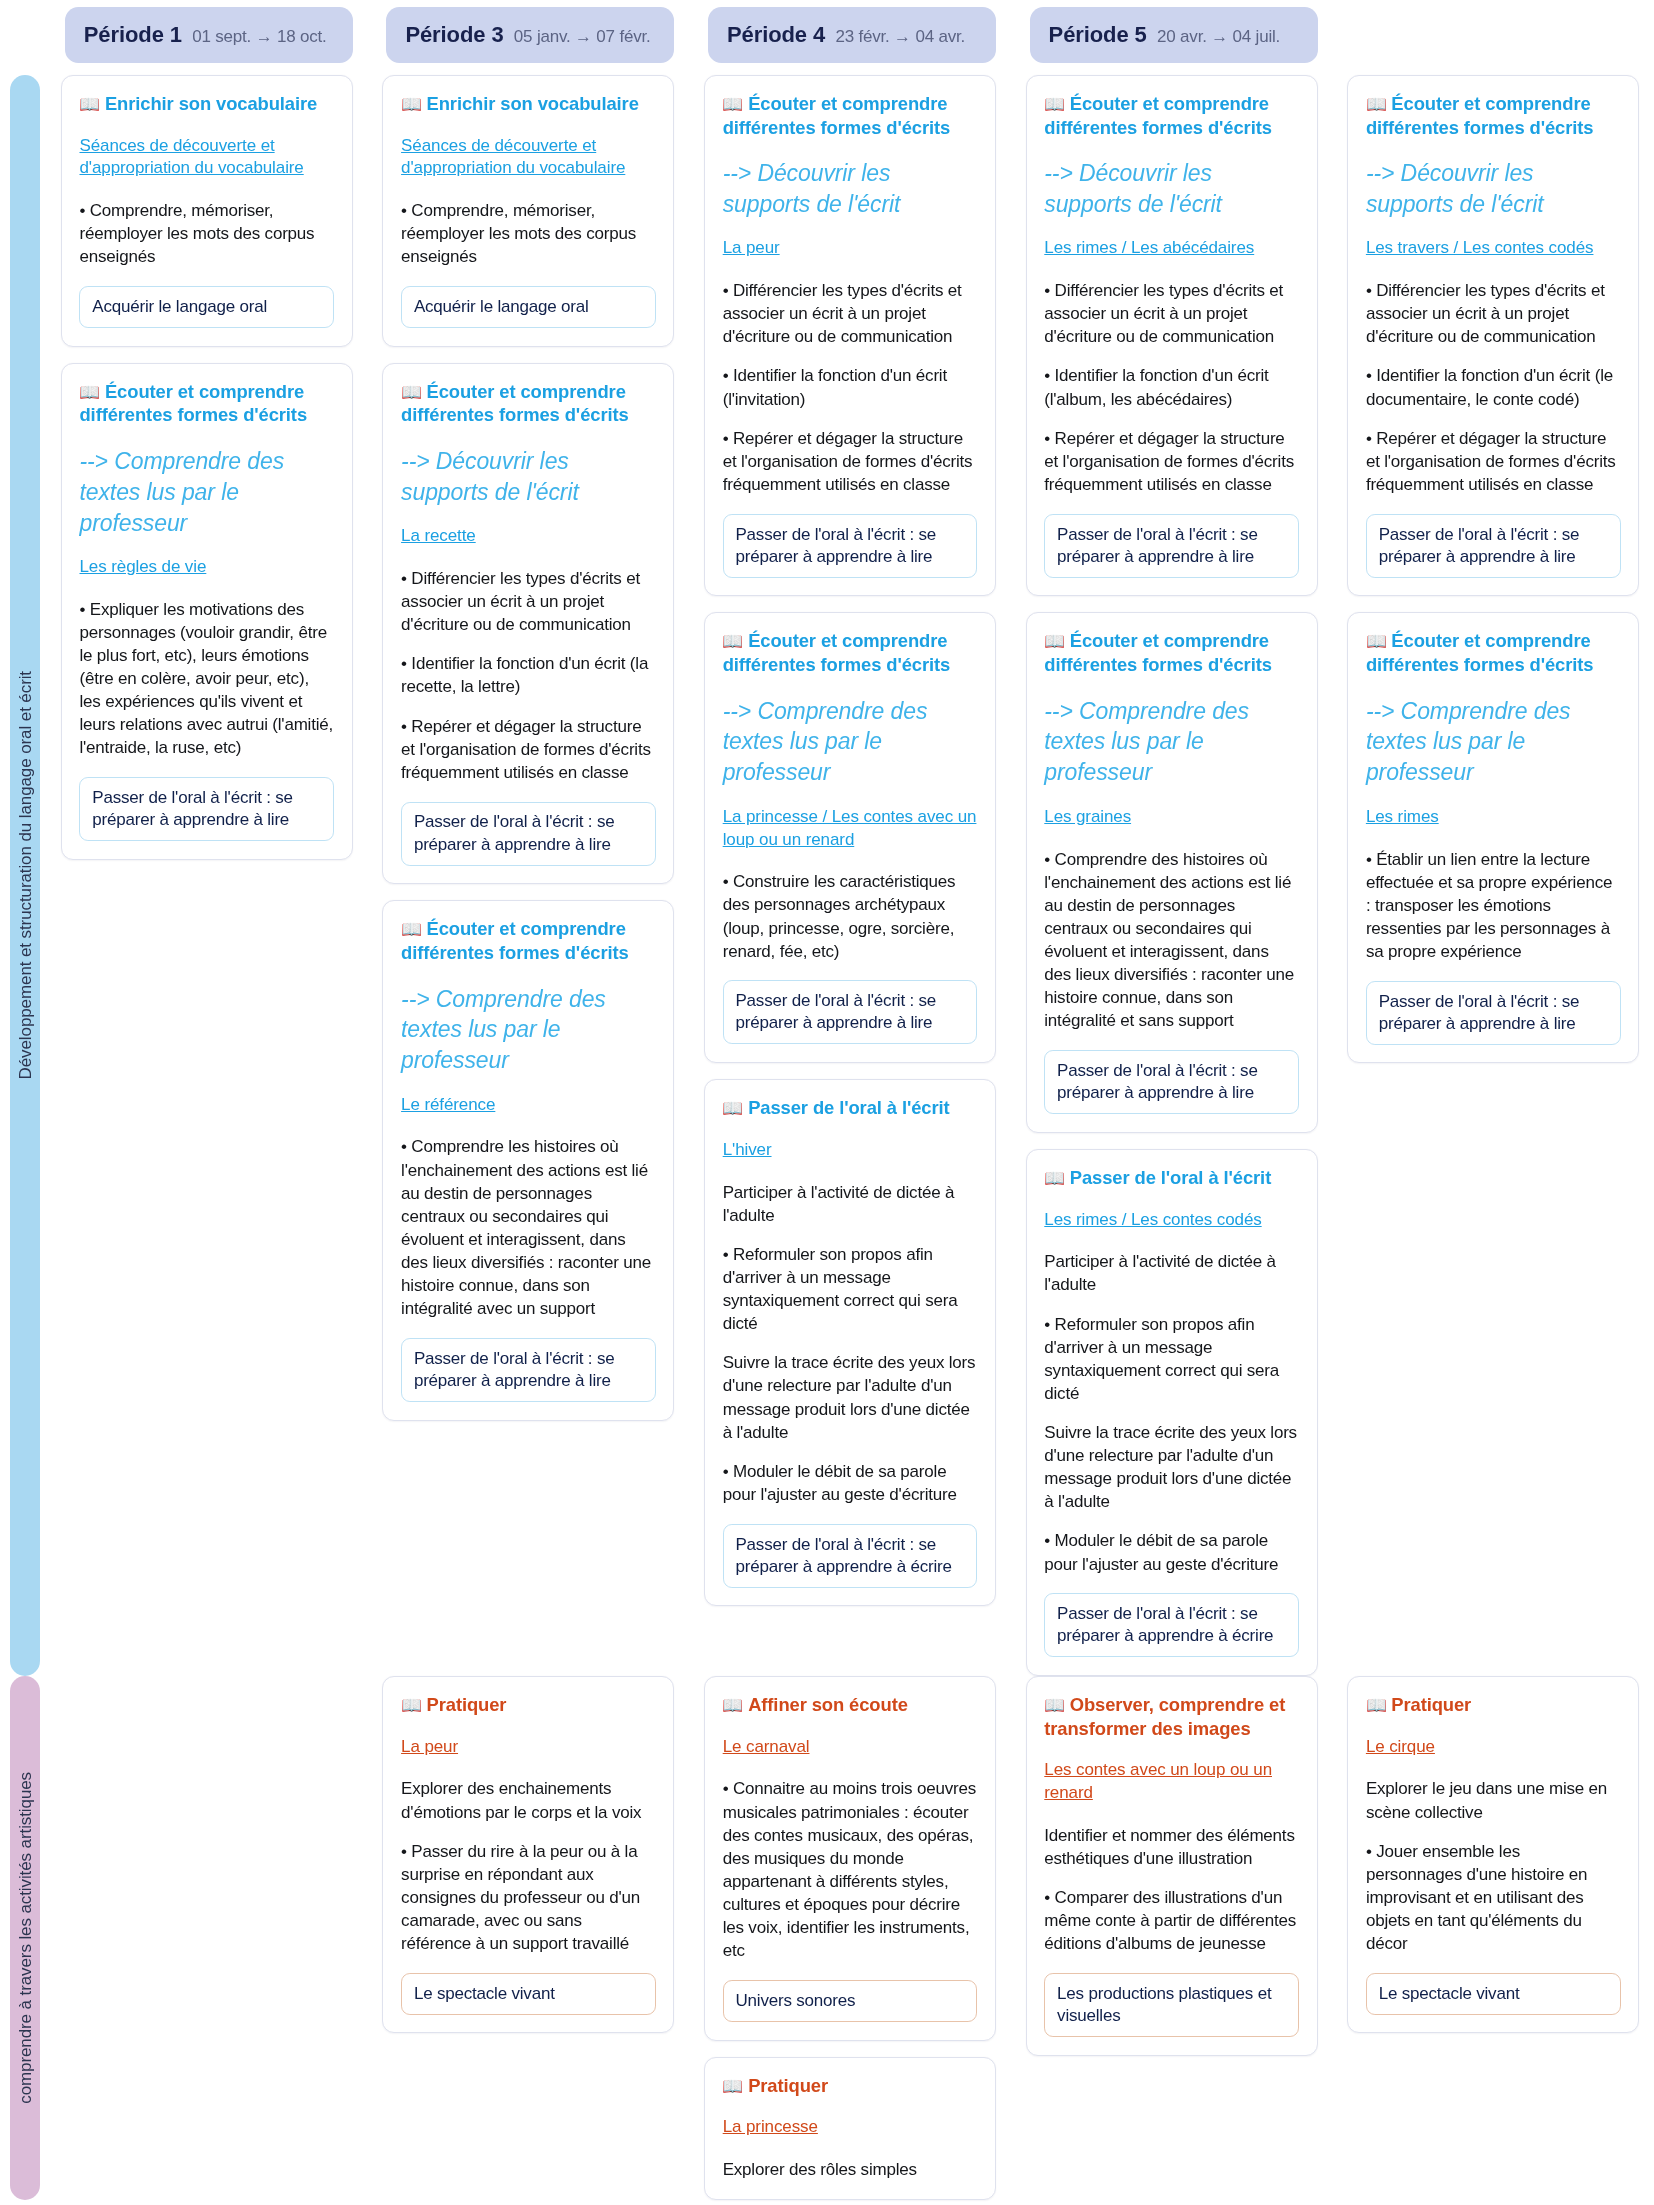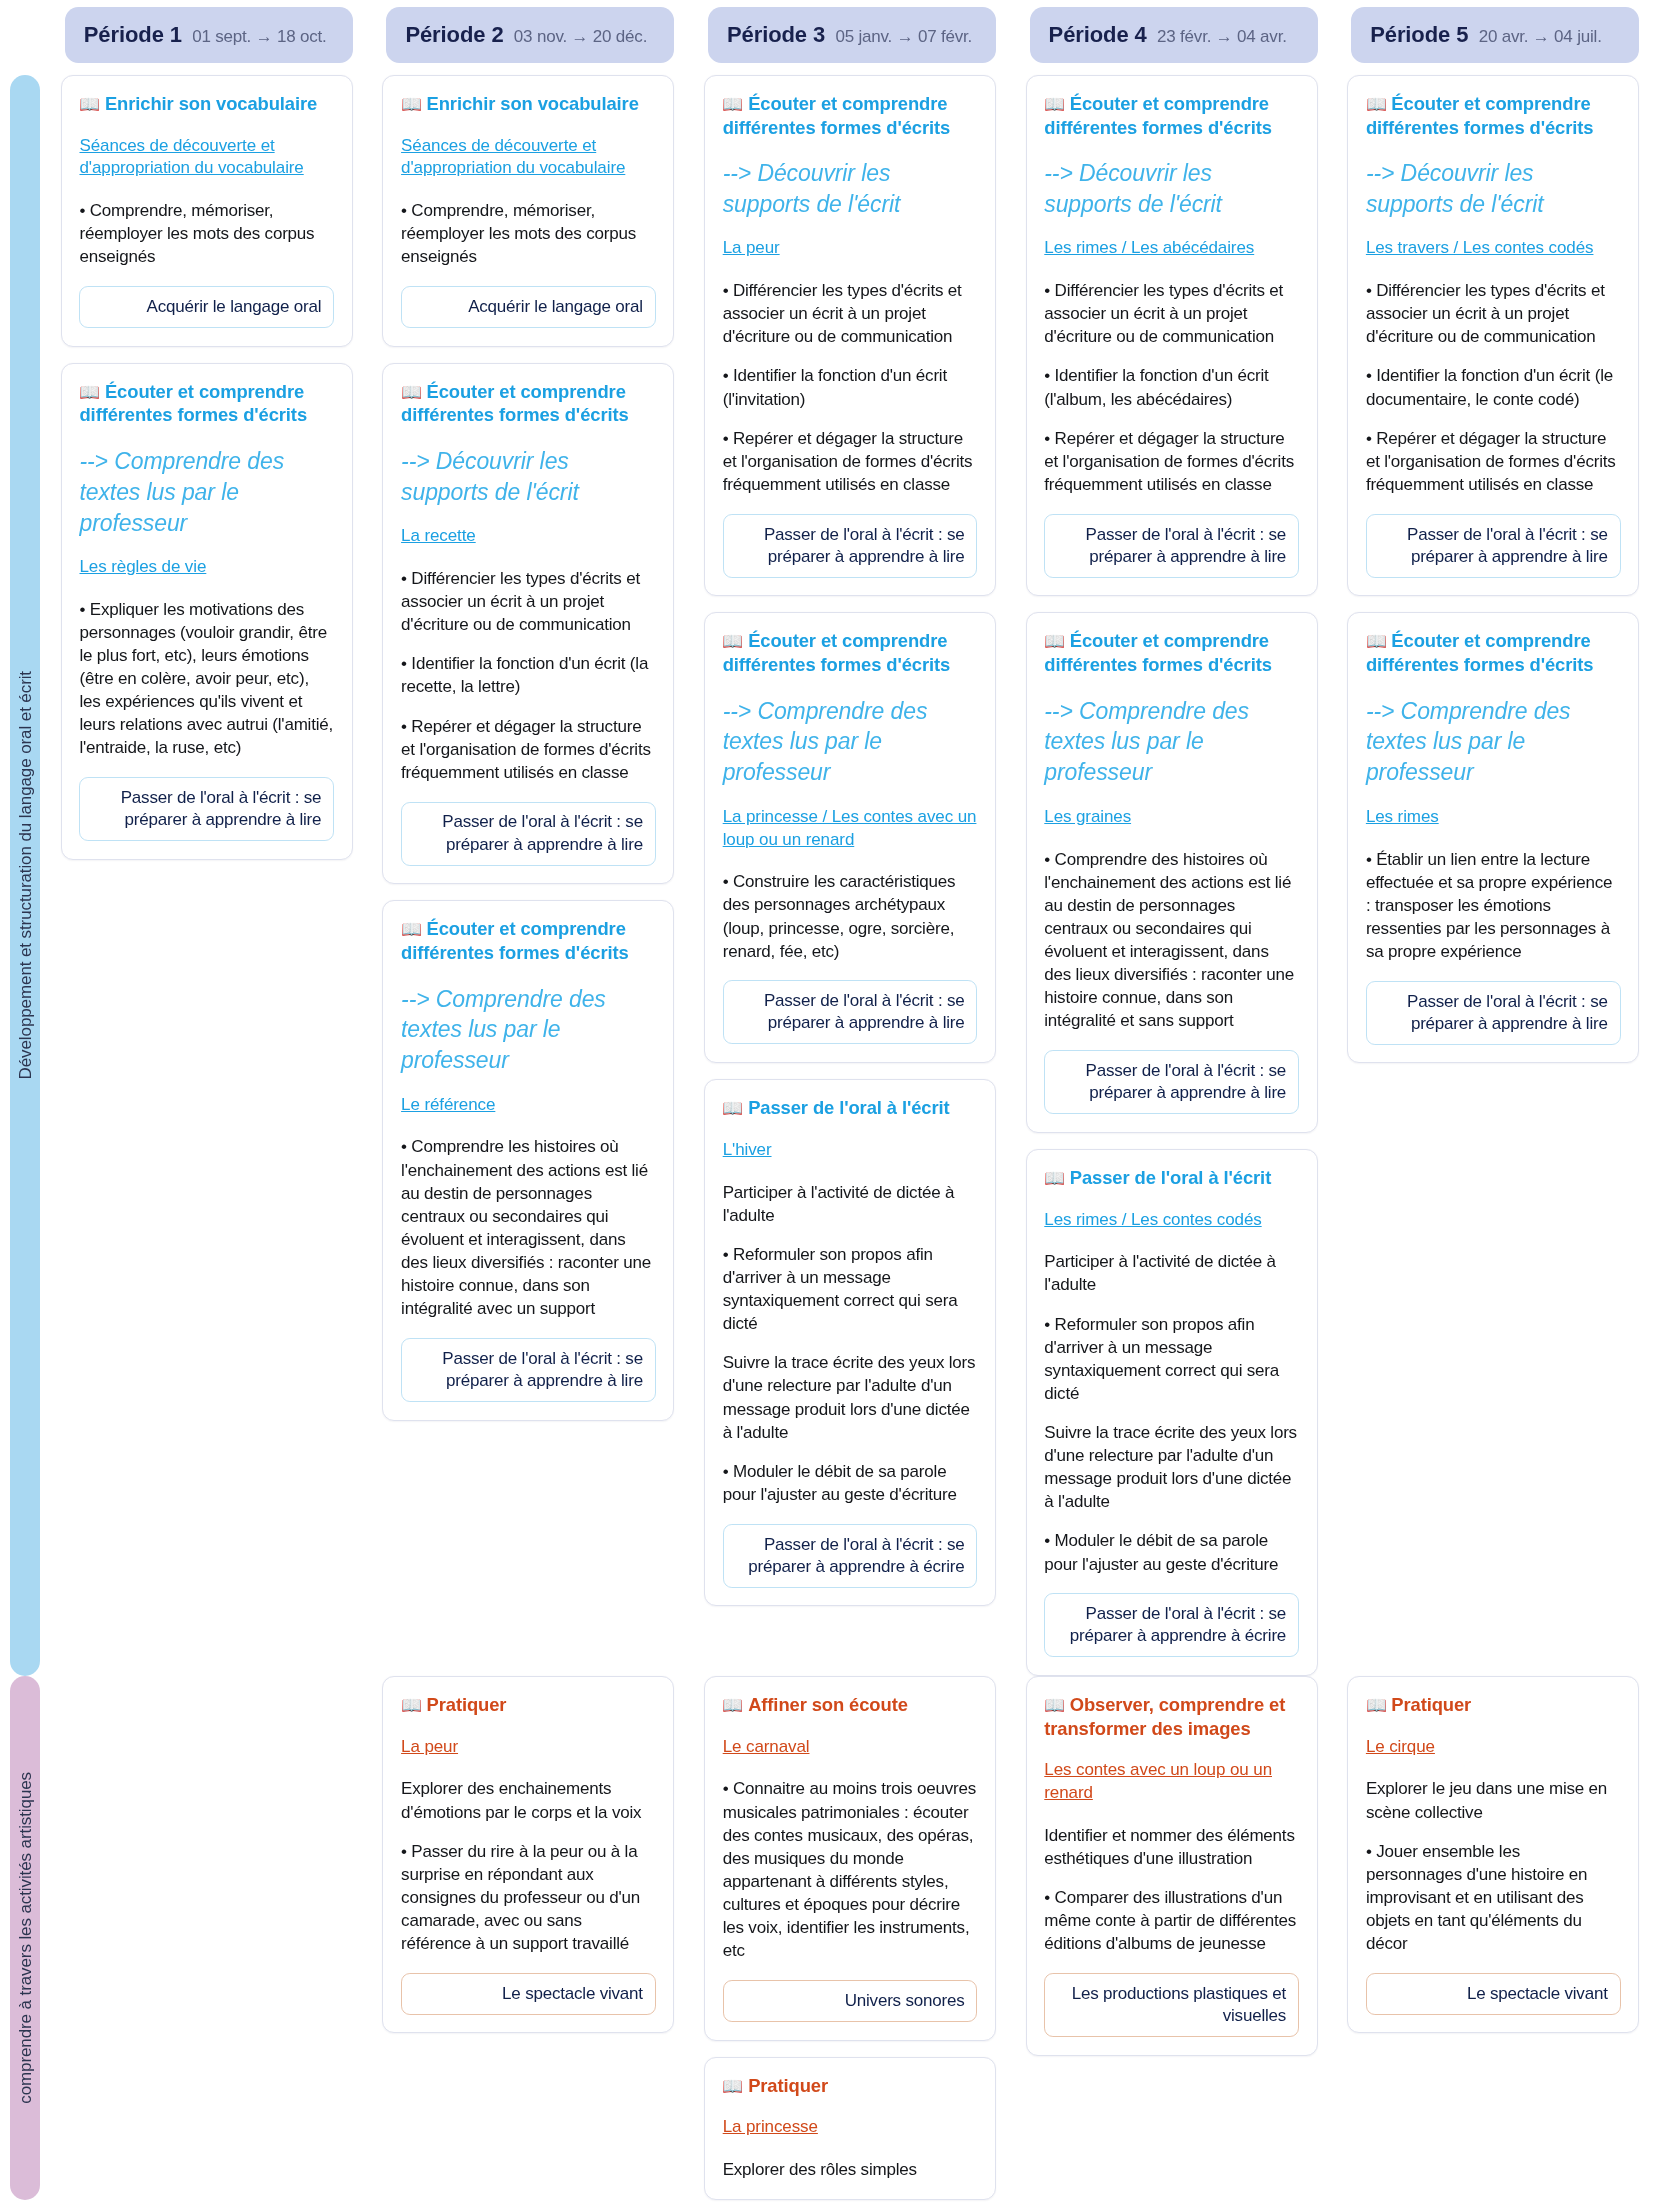--- a/index.html
+++ b/index.html
@@ -140,43 +140,39 @@
     letter-spacing: -0.2px;
   }
   .body-line:last-child { margin-bottom: 0; }
 
   .tag {
     margin-top: 17.7px;
     border-radius: 8.9px;
     padding: 8.9px 11.8px;
     font-size: 17px;
     color: #10204a;
-    text-align: right;
+    text-align: left;
     line-height: 1.3;
     letter-spacing: -0.2px;
   }
   .blue .tag { border: 1.5px solid #bfe2f5; }
   .pink .tag { border: 1.5px solid #e8c3aa; }
 </style>
 </head>
 <body>
 
 <div id="page">
 
   <div class="header-row">
     <div class="header-spacer"></div>
     <div class="period-head">
       <span class="period-name">Période 1</span>
       <span class="period-dates">01 sept. → 18 oct.</span>
     </div>
     <div class="period-head">
-      <span class="period-name">Période 2</span>
-      <span class="period-dates">03 nov. → 20 déc.</span>
-    </div>
-    <div class="period-head">
       <span class="period-name">Période 3</span>
       <span class="period-dates">05 janv. → 07 févr.</span>
     </div>
     <div class="period-head">
       <span class="period-name">Période 4</span>
       <span class="period-dates">23 févr. → 04 avr.</span>
     </div>
     <div class="period-head">
       <span class="period-name">Période 5</span>
       <span class="period-dates">20 avr. → 04 juil.</span>

